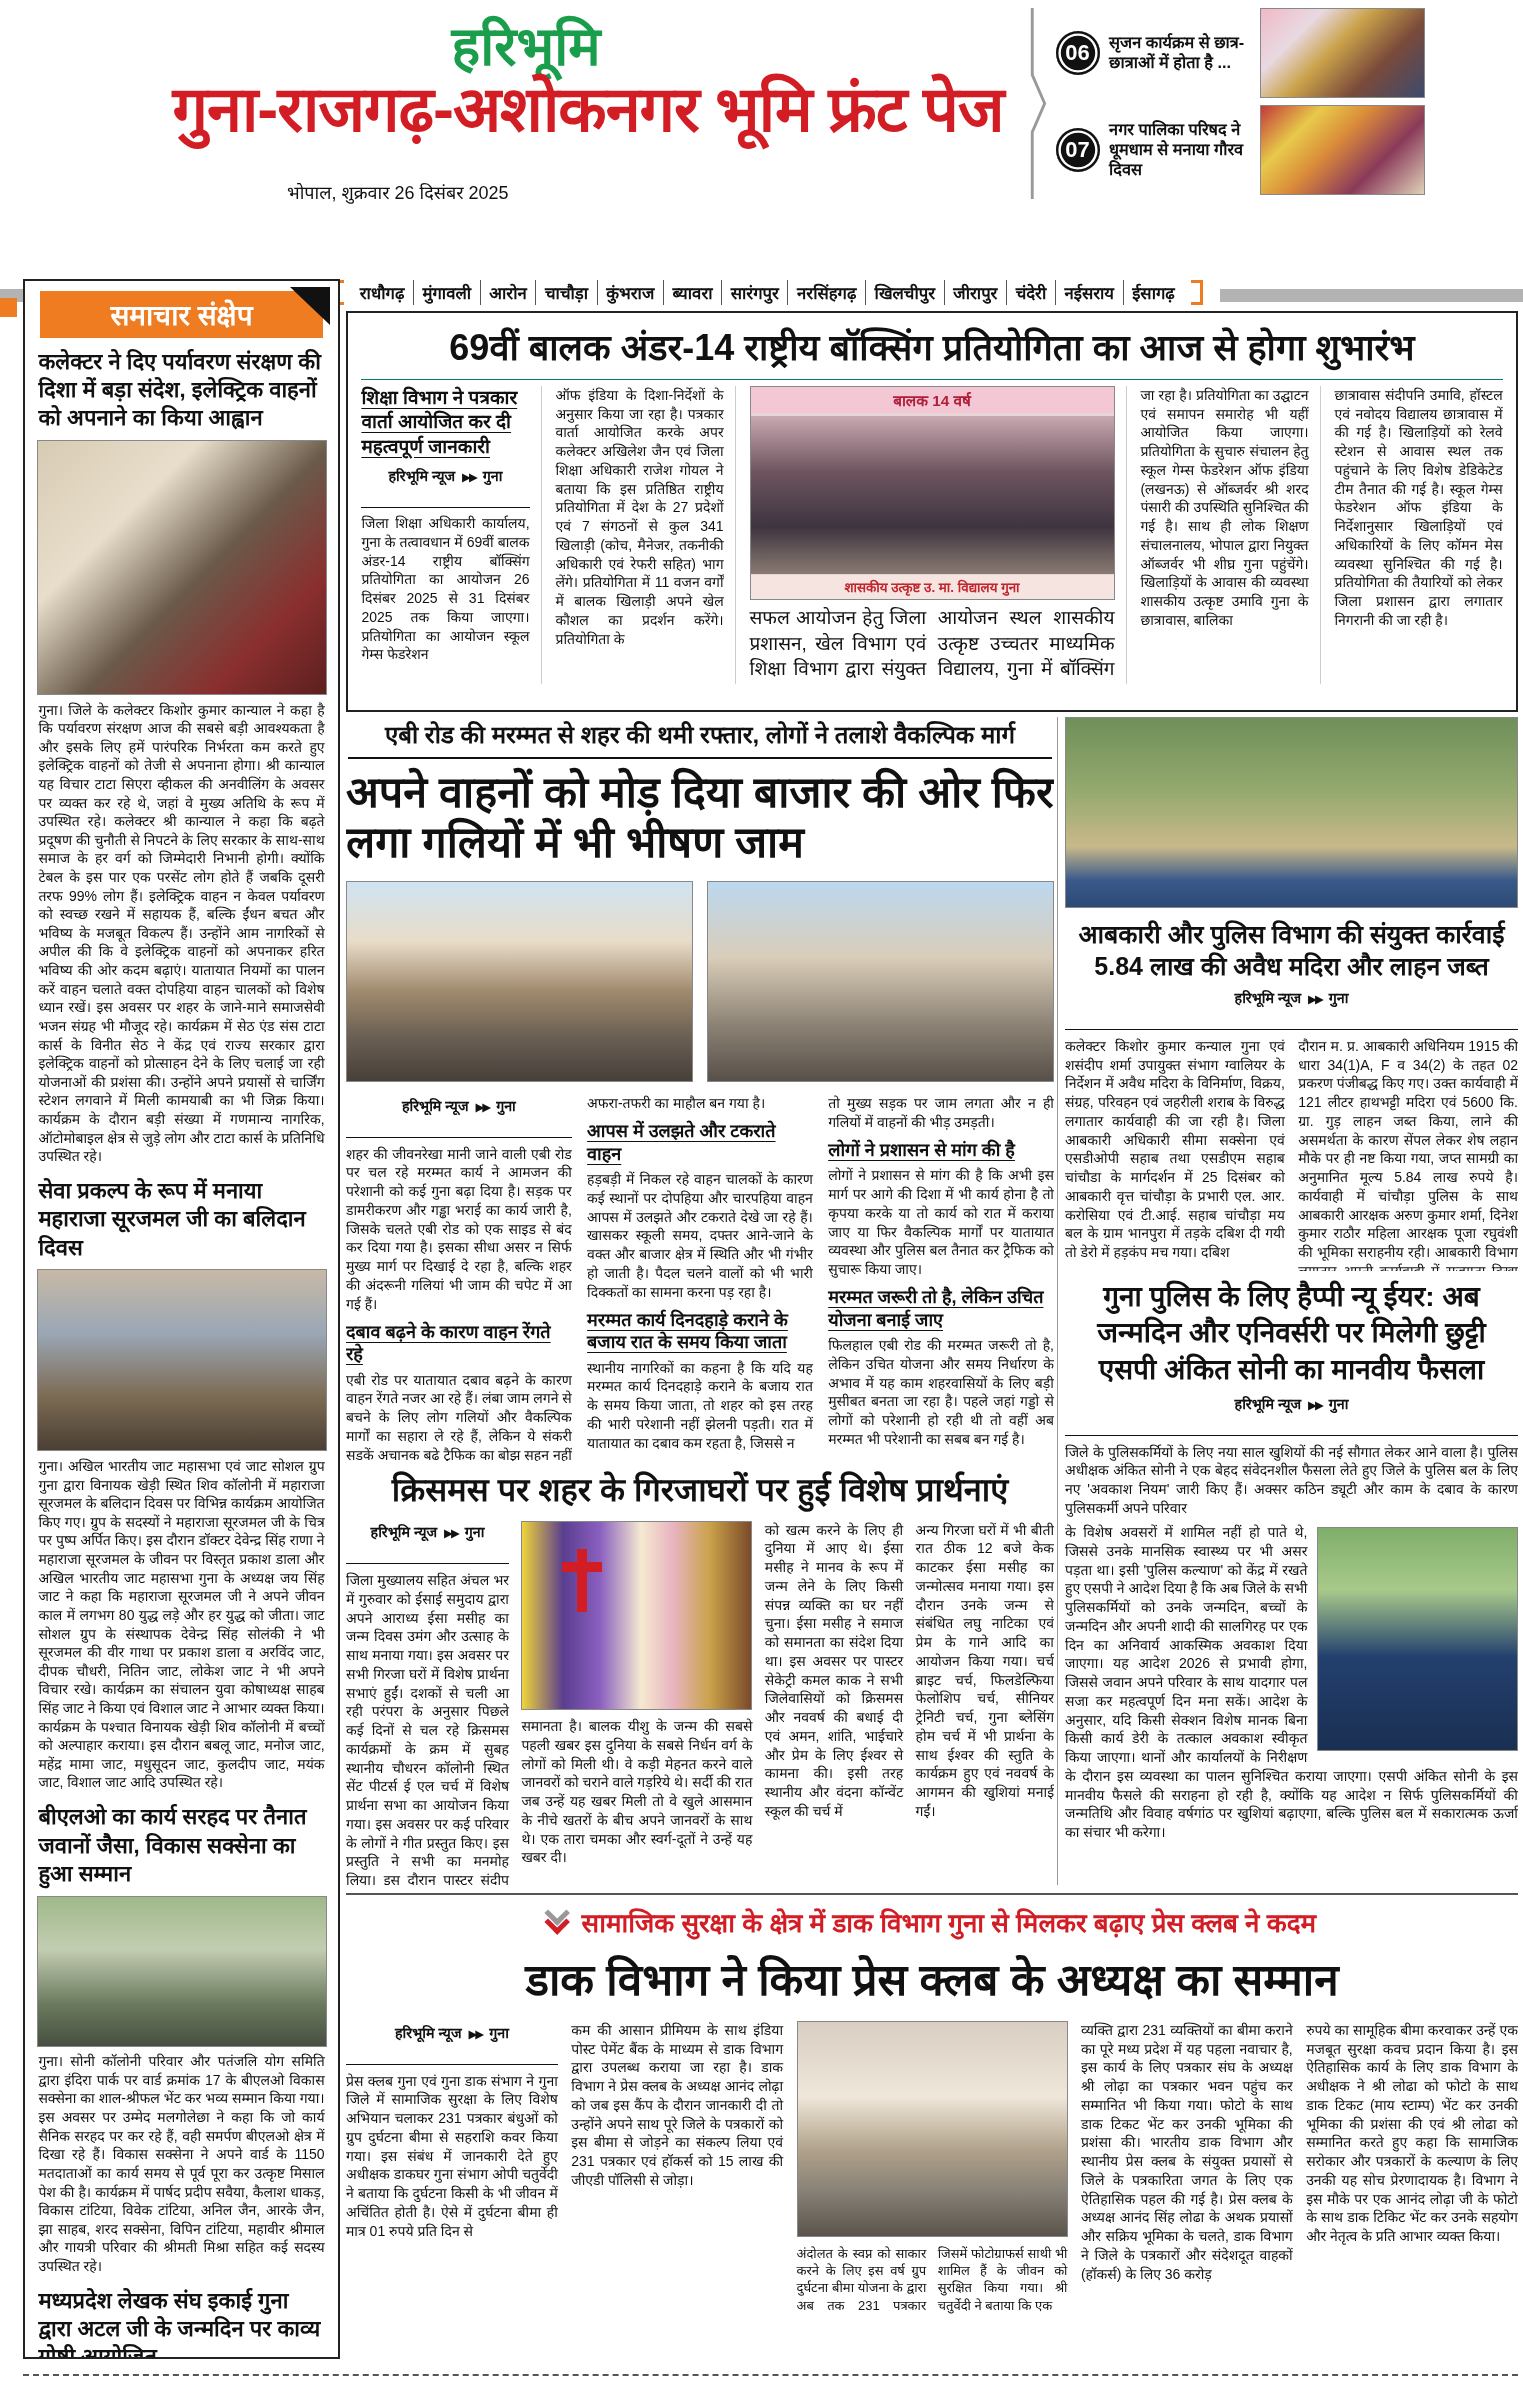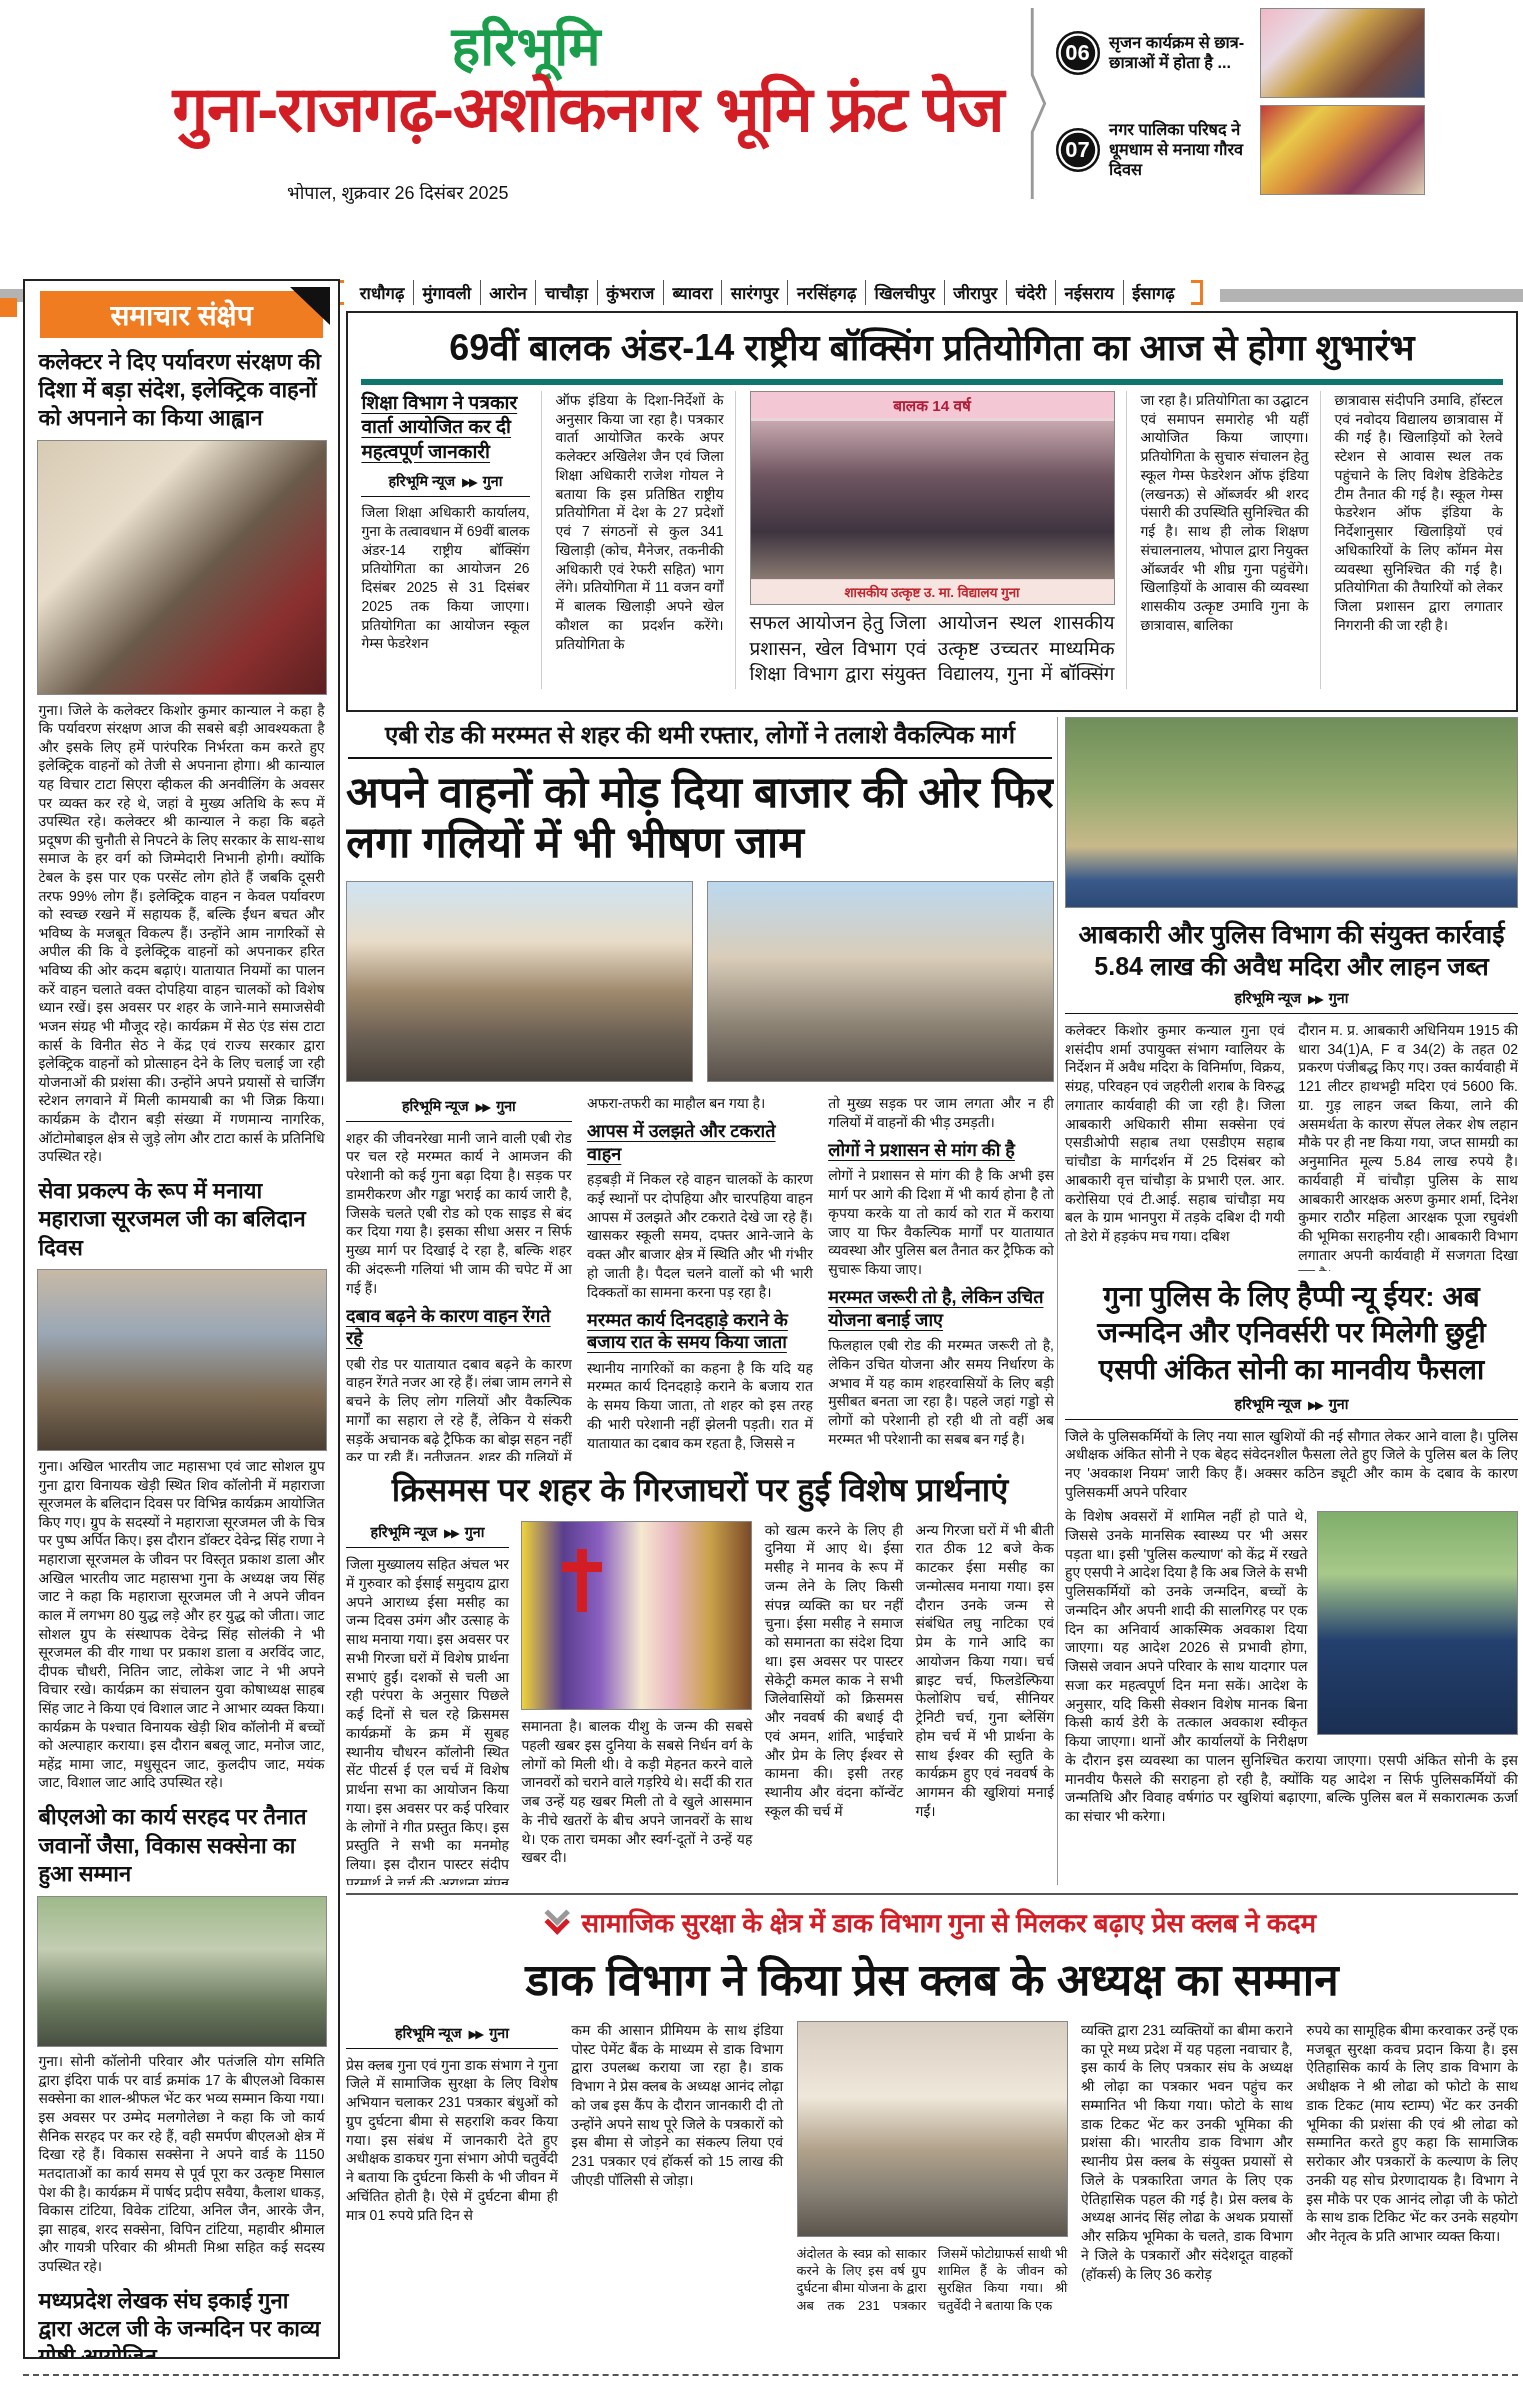--- a/index.html
+++ b/index.html
@@ -29,21 +29,21 @@
              font-weight:700;font-size:16.7px;white-space:nowrap;align-items:center;}
   .city-list::before,.city-list::after{content:"";width:8.6px;align-self:stretch;border:3.8px solid #f07c21;}
   .city-list::before{border-right:none;margin-right:7.6px;}
   .city-list::after{border-left:none;margin-left:7.6px;}
   .city{padding:1px 8.6px;border-right:1.4px solid #555;}
   .city:last-of-type{border-right:none;}
   
   .photo{position:relative;border:1px solid #888;overflow:hidden;}
   .body{font-size:14px;line-height:1.34;text-align:justify;margin:0 0 5.7px;}
   .byline{font-weight:700;font-size:14.3px;text-align:center;border-bottom:1.7px solid #111;
-          padding-bottom:6px;margin:1.9px 0 6.7px;}
+          padding-bottom:22px;margin:1.9px 0 6.7px;}
   .byline .arr{color:#111;font-size:11.5px;letter-spacing:-1.9px;margin:0 2.9px;}
   .subhead{font-size:18px;font-weight:800;line-height:1.25;margin:7.6px 0 4.8px;
            text-decoration:underline;text-underline-offset:3.8px;}
   
   #sidebar{position:absolute;left:23px;top:279px;width:317px;height:2080px;border:2.4px solid #222;
            padding:9.6px 11.5px;overflow:hidden;box-sizing:border-box;background:#fff;}
   .banner{position:relative;background:#f07c21;color:#fff;text-align:center;font-size:28px;
           font-weight:800;padding:4.8px 0;margin:0 3.8px 9.6px;}
   .banner-flag{position:absolute;right:-7.6px;top:-3.8px;width:0;height:0;
                border-top:38px solid #111;border-left:40px solid transparent;}
@@ -52,21 +52,21 @@
   .sb-photo-lg{height:253px;}
   .sb-photo-md{height:180px;}
   .sb-photo-sm{height:149px;}
   .ph-ev{background:linear-gradient(135deg,#d8cbb4 0%,#e8decb 30%,#6a5a4a 55%,#8a2f2f 78%,#5d1f1f 100%);}
   .ph-surajmal{background:linear-gradient(180deg,#c7b9a6 0%,#9aa7b5 35%,#7d6b54 70%,#4a3f33 100%);}
   .ph-blo{background:linear-gradient(180deg,#9fb98a 0%,#c3cdb2 35%,#6b7a5e 72%,#474f41 100%);}
   
   #boxing{position:absolute;left:346px;top:311px;width:1172px;height:401px;border:2.4px solid #222;
           padding:7.6px 13.4px;box-sizing:border-box;overflow:hidden;}
   .bx-head{text-align:center;font-size:36px;font-weight:800;margin:1.9px 0 5.7px;
-           border-bottom:6px solid #0f766e;padding-bottom:7.6px;}
+           border-bottom:1px solid #0f766e;padding-bottom:7.6px;}
   .bx-cols{display:flex;gap:13.4px;height:298px;overflow:hidden;margin-top:3.8px;}
   .bx-col{flex:1;min-width:0;border-right:1px solid #ccc;padding-right:11.5px;}
   .bx-col:last-child{border-right:none;padding-right:0;}
   .bx-photo-col{flex:0 0 365px;border-right:1px solid #ccc;padding-right:11.5px;}
   .bx-sub{font-size:19px;font-weight:700;line-height:1.3;margin:0 0 5.7px;
           text-decoration:underline;text-underline-offset:3.8px;}
   .bx-photo{height:212px;background:#e8d5d8;margin-bottom:5.7px;}
   .ph-banner{position:absolute;top:0;left:0;right:0;background:#f3c7d4;color:#b01f3a;
              font-weight:800;font-size:15.3px;text-align:center;padding:2.9px 0;}
   .ph-people{position:absolute;top:29px;left:0;right:0;bottom:25px;

